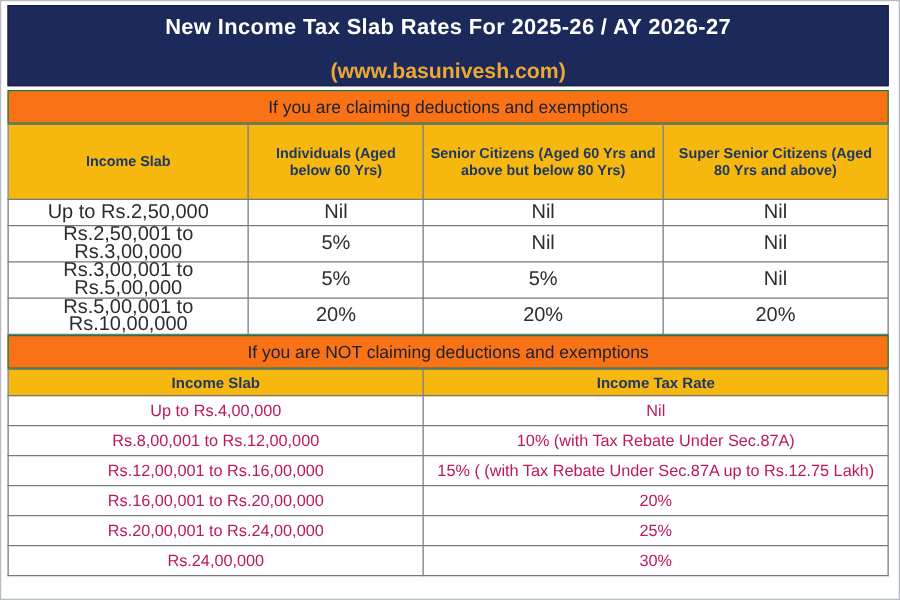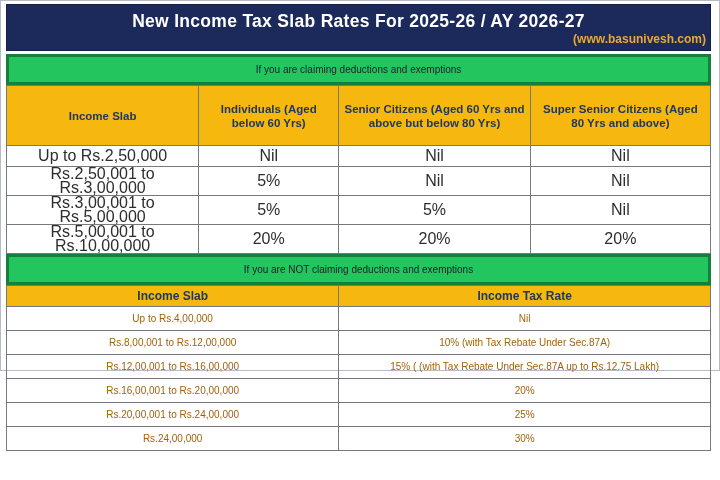--- a/index.html
+++ b/index.html
@@ -2,55 +2,55 @@
 <html><head>
 <meta charset="utf-8">
 <style>
   html, body { margin:0; padding:0; }
   body {
     width:720px; height:480px; background:#ffffff; overflow:hidden;
     font-family:"Liberation Sans","DejaVu Sans",sans-serif;
     position:relative;
   }
   .frame {
-    position:absolute; left:0; top:0; width:720px; height:371px;
+    position:absolute; left:0; top:0; width:720px; height:480px;
     box-sizing:border-box; border:1px solid #b7bcc4;
     padding:3px 8px 4px 5px;
   }
   .title-block {
     background:#1c2a5b; border:1px solid #141f45;
     text-align:center; padding:6px 4px 4px;
   }
   .title {
     color:#ffffff; font-weight:bold; font-size:17.5px; line-height:21px;
     letter-spacing:0.3px;
   }
   .subtitle {
-    color:#eda733; font-weight:bold; font-size:12px; line-height:14px; margin-top:0;text-align:right;
+    color:#eda733; font-weight:bold; font-size:17px; line-height:14px; margin-top:18px;
   }
   .gap { height:3px; }
   .band {
-    background:#22c55e; border:3px solid #15803d;
-    text-align:center; color:#20222e; font-size:10px; line-height:19px;
+    background:#f97316; border:1px solid #15803d;
+    text-align:center; color:#20222e; font-size:14px; line-height:19px;
     padding:3px 0;
   }
   table { width:100%; border-collapse:collapse; table-layout:fixed; }
   th, td { border:1px solid #75787d; box-sizing:border-box; }
   th {
     background:#f6b70e; color:#1f3864; font-weight:bold;
     font-size:11.5px; line-height:14px; padding:2px 5px; text-align:center;
   }
   .t1 th { height:60px; }
   .t1 td {
     height:21px; font-size:16px; color:#2d2d2d; text-align:center;
     padding:0 3px; line-height:14px;
   }
   .t2 th { height:21px; font-size:12px; }
   .t2 td {
-    font-size:10px; color:#a16207; text-align:center;
+    font-size:13px; color:#be185d; text-align:center;
     padding:3px 6px; line-height:17px;
   }
   .t1 col.c1 { width:27.3%; } .t1 col.c2 { width:19.9%; }
   .t1 col.c3 { width:27.2%; } .t1 col.c4 { width:25.6%; }
   .t2 col.c1 { width:47.2%; } .t2 col.c2 { width:52.8%; }
 </style>
 </head>
 <body>
 
 <div class="frame">

